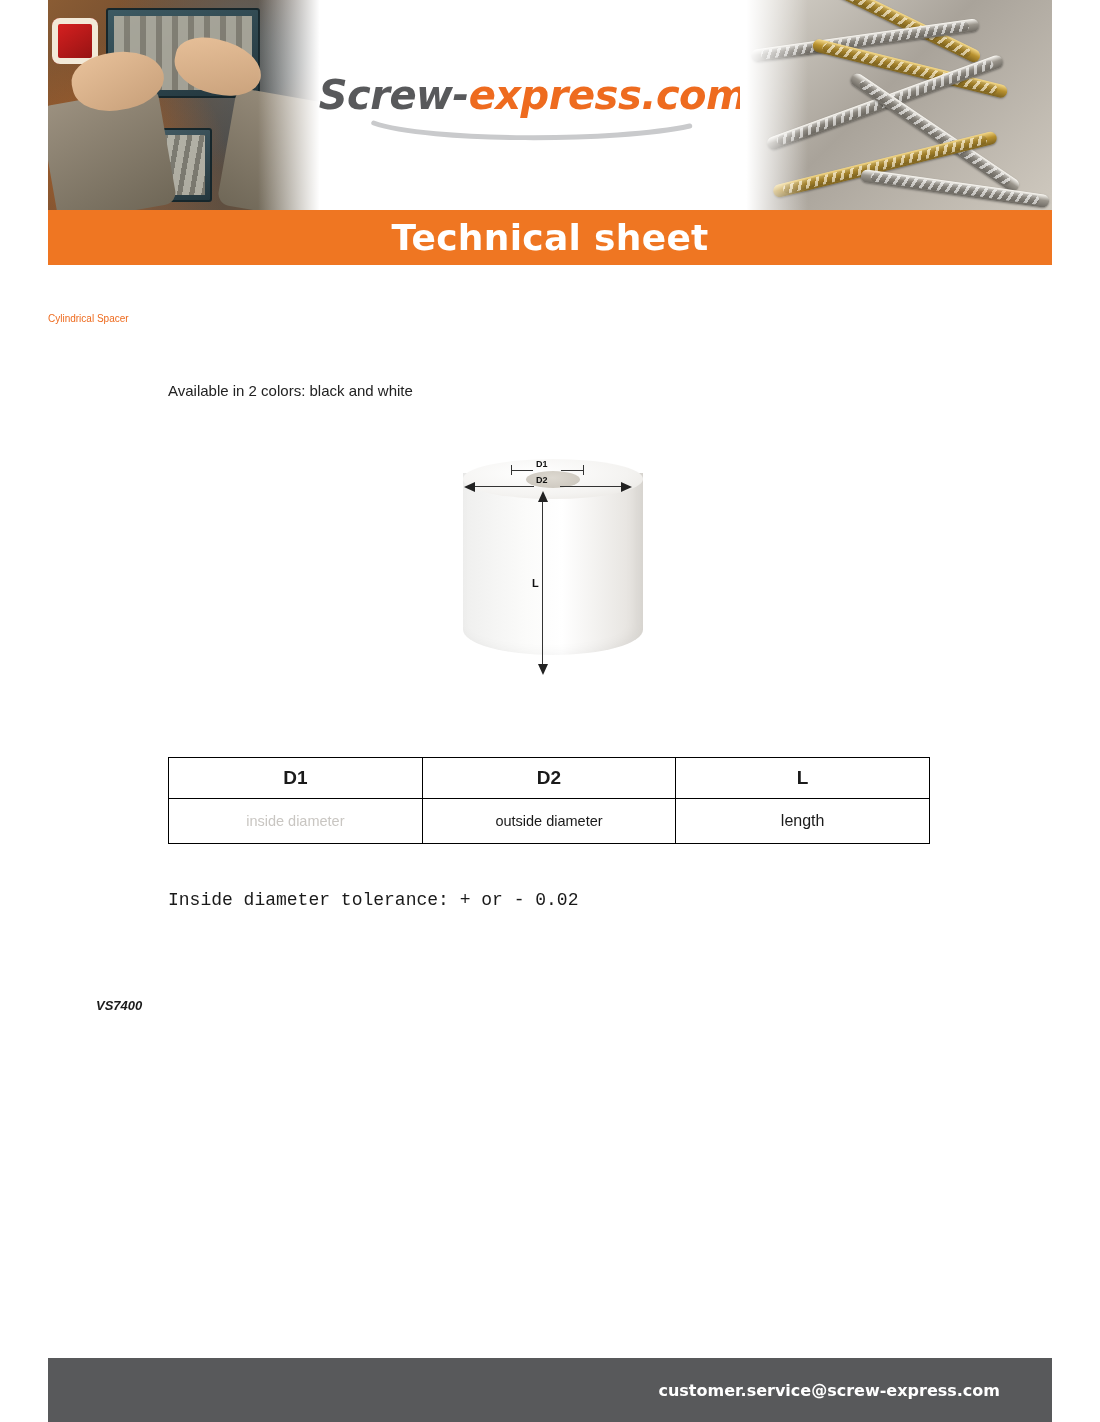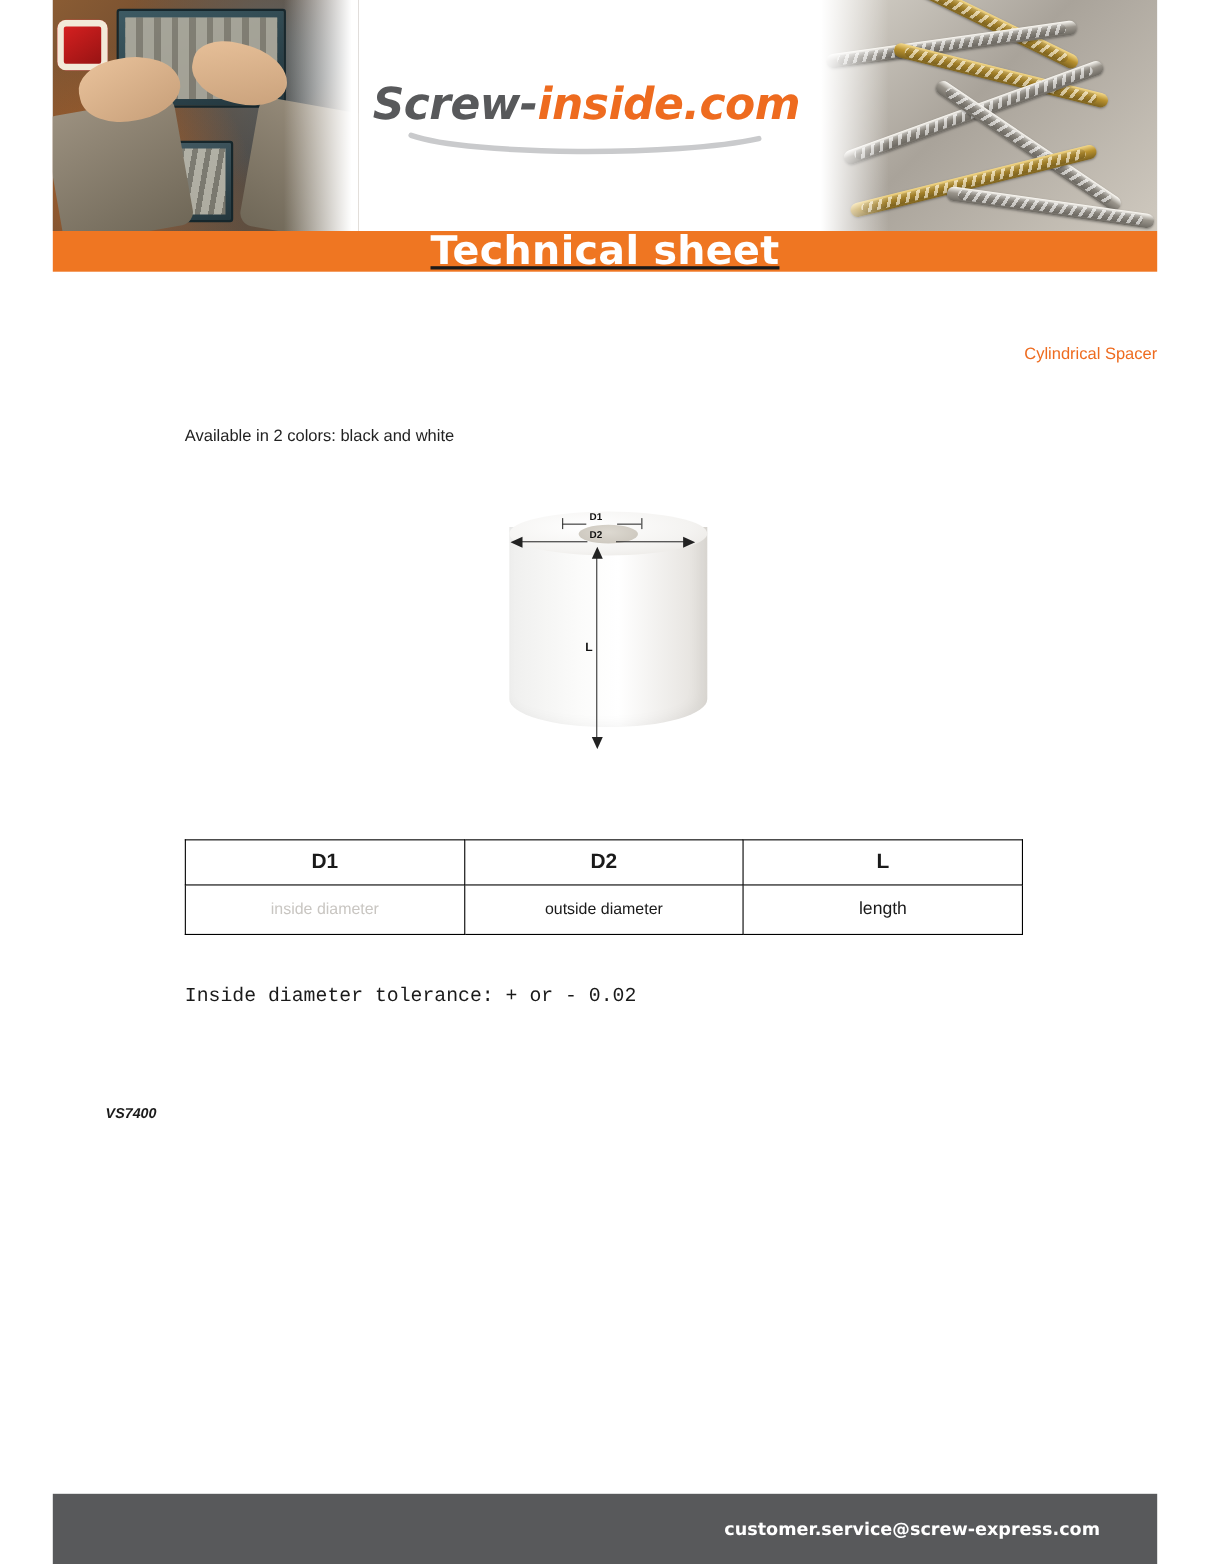--- a/index.html
+++ b/index.html
@@ -180,47 +180,46 @@
     position:absolute; left:-2px; top:0; bottom:0; width:70px;
     background: linear-gradient(270deg, rgba(255,255,255,0), #ffffff 88%);
   }
 
   
   .band {
     position: absolute;
     left: 48px;
     top: 210px;
     width: 1004px;
-    height: 37px;
+    height: 55px;
     background: #ef7622;
     display: flex;
     align-items: center;
     justify-content: center;
-    text-decoration: underline;
   }
   .band-title {
     color: #ffffff;
     font-family: "DejaVu Sans", sans-serif;
     font-size: 36px;
     font-weight: bold;
     letter-spacing: 0.3px;
   }
 
   
   .content {
     position: absolute;
     left: 48px;
     top: 265px;
     width: 1004px;
   }
 
   .product-title {
-    text-align: right;
+    text-align: left;
     color: #ee6b1f;
-    font-size: 15px;
+    font-size: 10px;
     margin-top: 48px;
   }
 
   .colors-line {
     margin-top: 58px;
     margin-left: 120px;
     font-size: 15px;
     color: #222;
   }
 
@@ -361,21 +360,21 @@
       <div class="sleeve"></div>
       <div class="sleeve2"></div>
       <div class="hand1"></div>
       <div class="hand2"></div>
       <div class="fade"></div>
     </div>
 
     <div class="header-center">
       <div class="ghost" style="left:350px; top:48px; font-size:26px;">&nbsp;</div>
       <div class="logo-wrap">
-        <div class="logo-text"><span class="dark">Screw-</span><span class="accent">inside.com</span></div>
+        <div class="logo-text"><span class="dark">Screw-</span><span class="accent">express.com</span></div>
         <svg class="logo-swoosh" width="330" height="22" viewBox="0 0 330 22">
           <path d="M6 3 C60 22, 250 22, 322 6" stroke="#c9cacc" stroke-width="5" fill="none" stroke-linecap="round"></path>
         </svg>
       </div>
     </div>
 
     <div class="header-img-right">
       <div class="bg"></div>
       <div class="screw gold" style="left:40px;  top:6px;   width:210px; transform:rotate(26deg);"></div>
       <div class="screw" style="left:10px;  top:34px;  width:230px; transform:rotate(-8deg);"></div>

